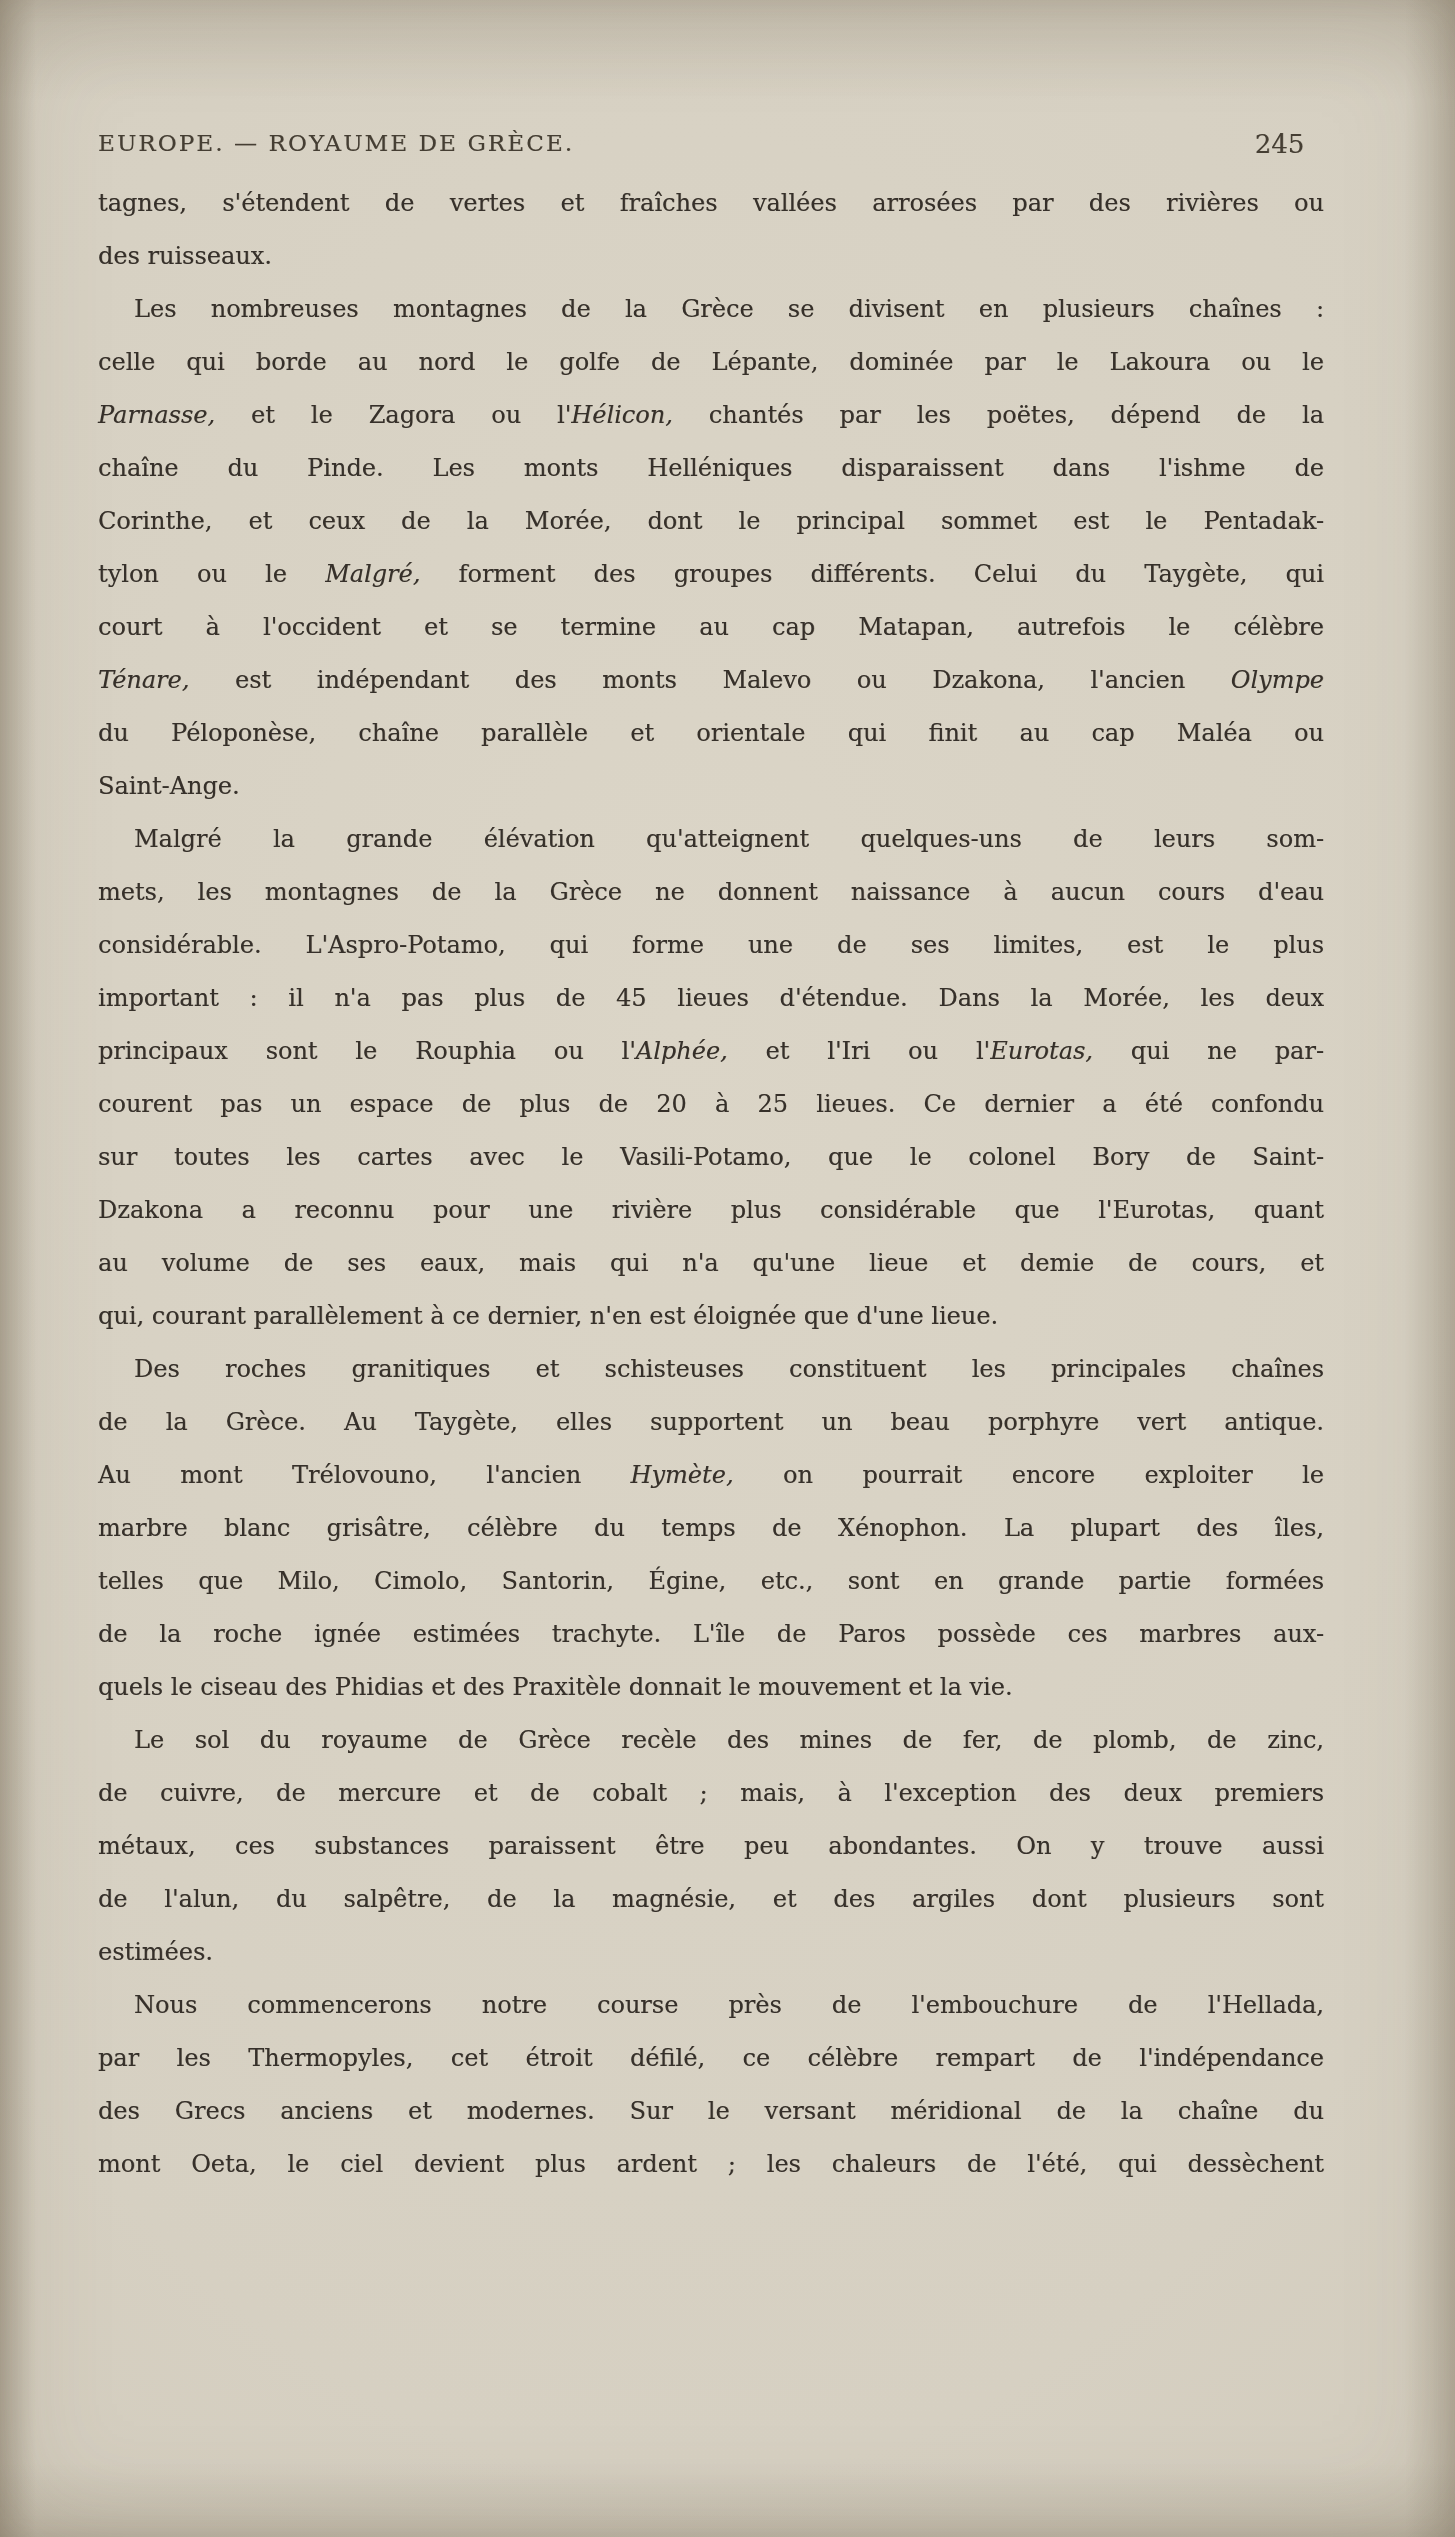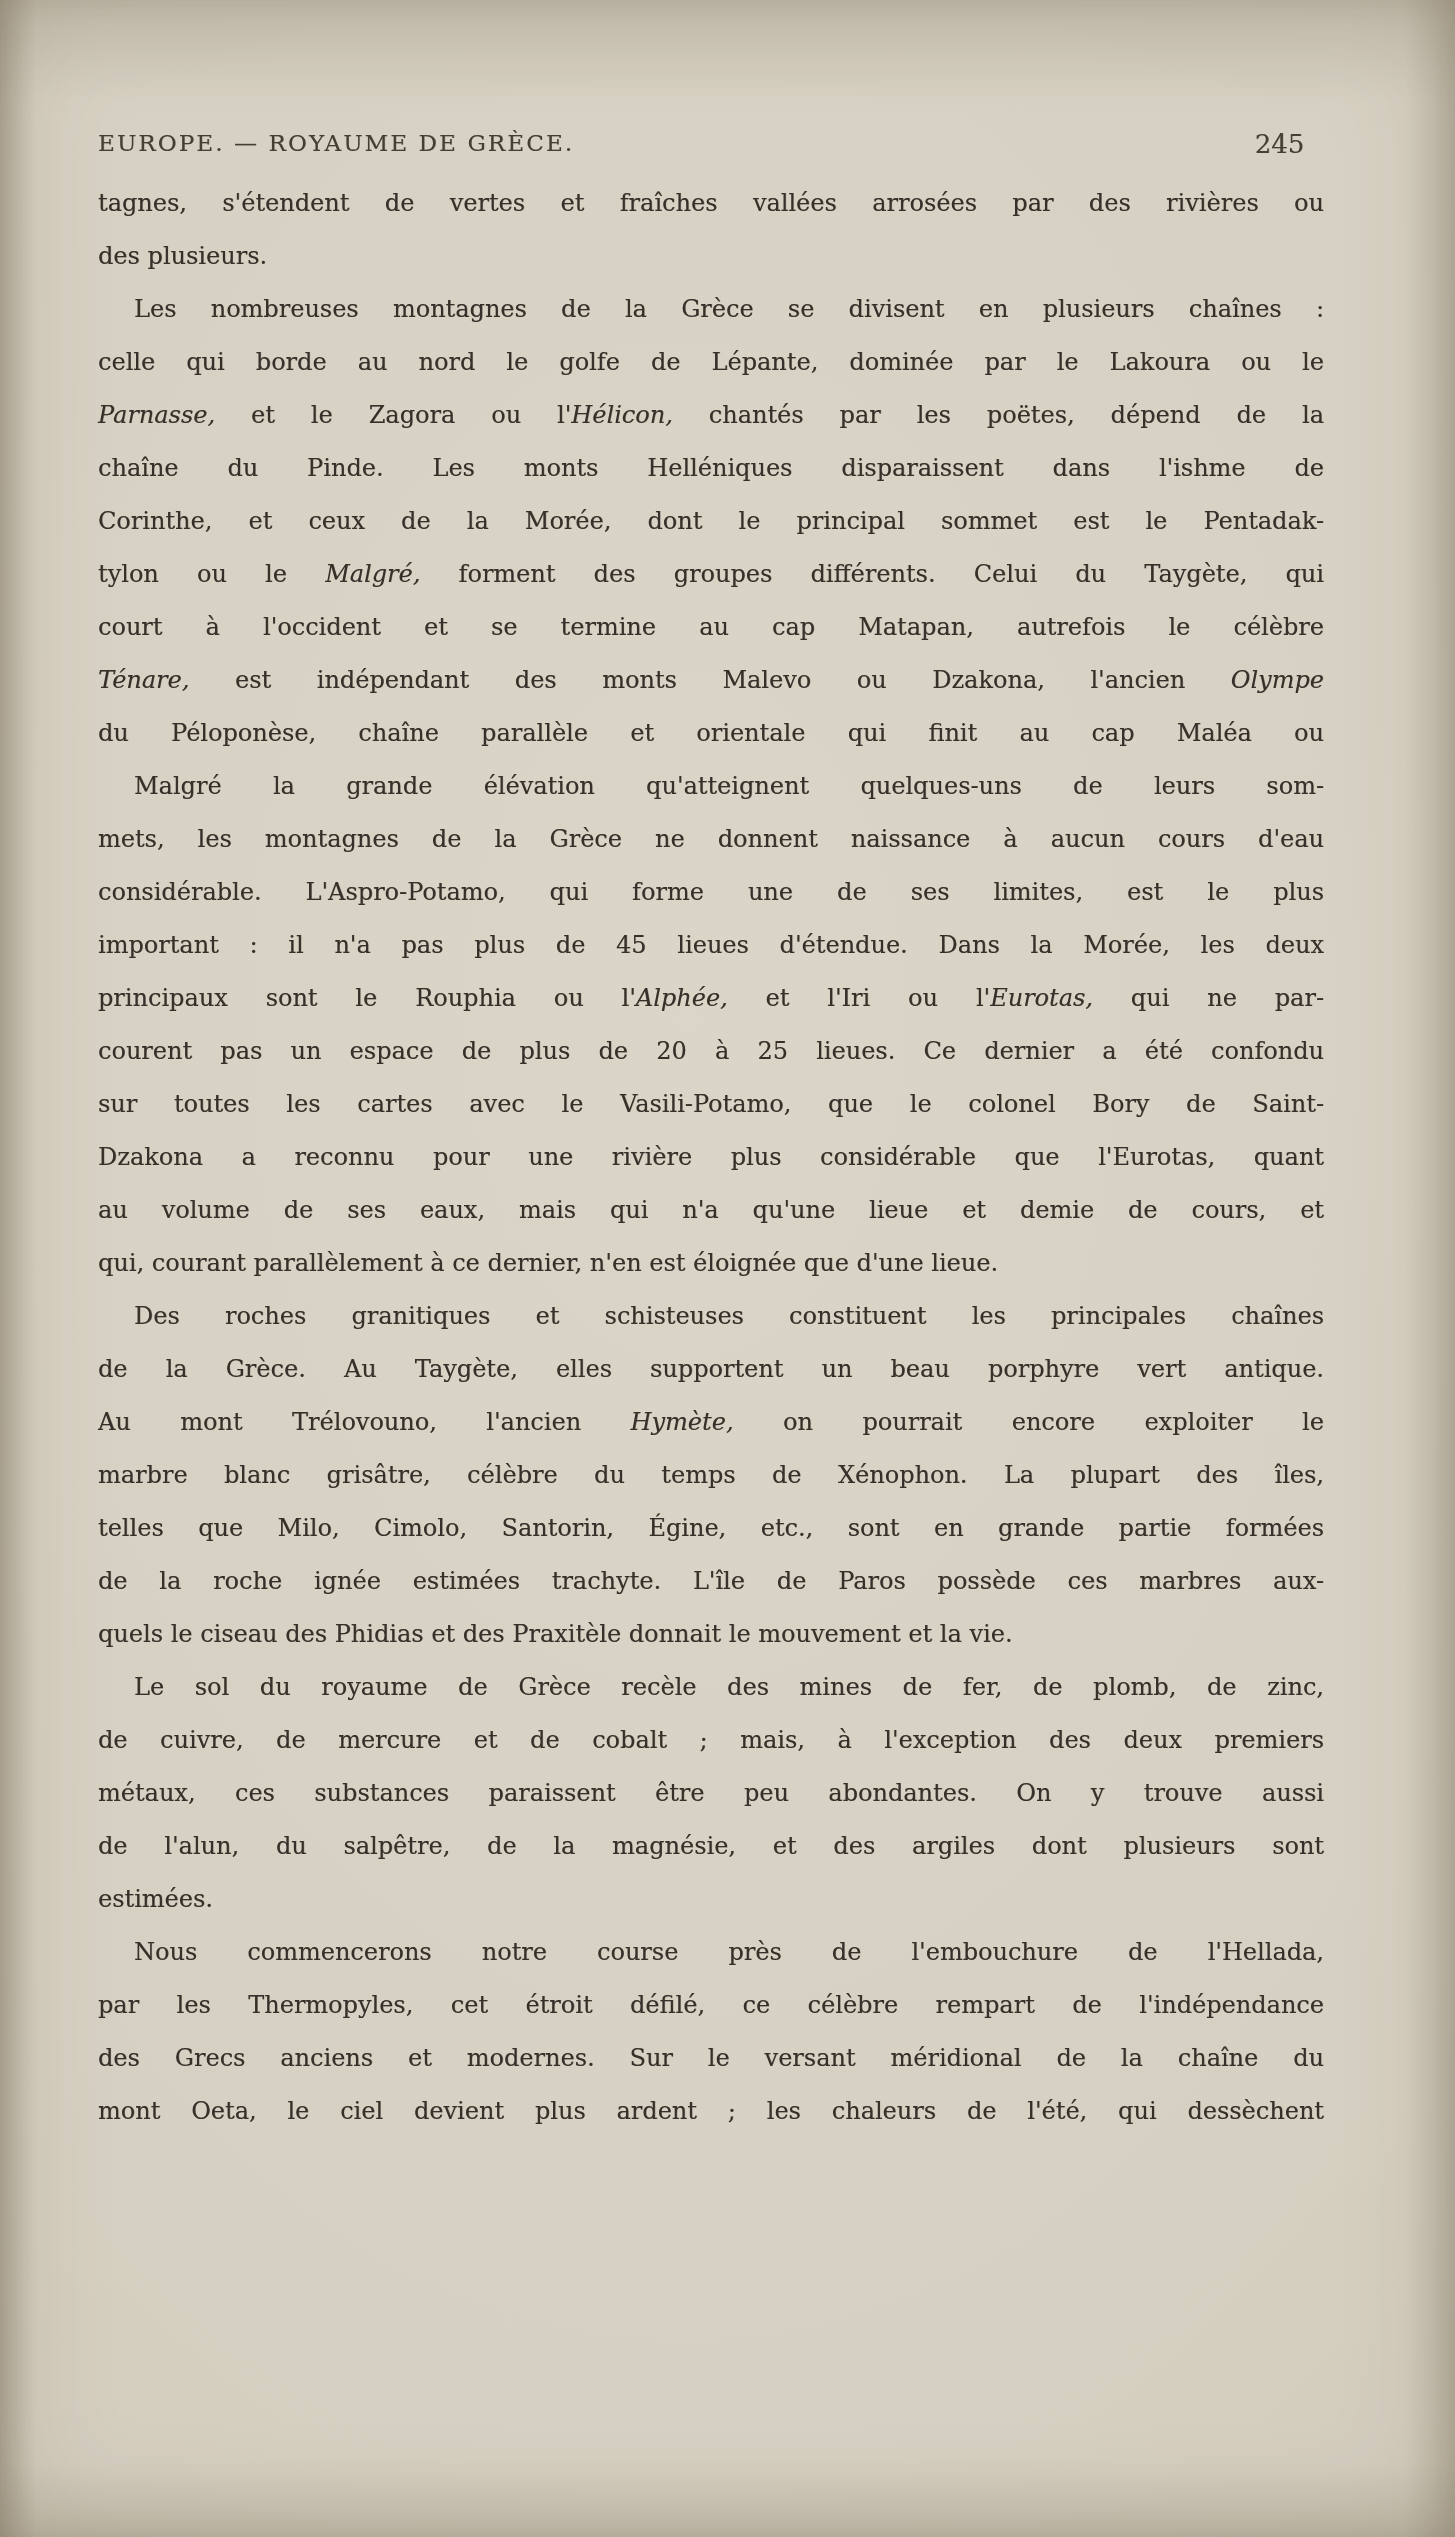--- a/index.html
+++ b/index.html
@@ -75,30 +75,31 @@
 </head>
 <body>
 
 <div class="page">
   <div class="running-head">
     <div class="running-title">EUROPE. — ROYAUME DE GRÈCE.</div>
     <div class="page-number">245</div>
   </div>
   <main class="text-block">
       <div class="line"><span>tagnes, s'étendent de vertes et fraîches vallées arrosées par des rivières ou</span></div>
-      <div class="line endline"><span>des plusieurs.</span></div>
+      <div class="line endline"><span>des ruisseaux.</span></div>
       <div class="line indent"><span>Les nombreuses montagnes de la Grèce se divisent en plusieurs chaînes :</span></div>
       <div class="line"><span>celle qui borde au nord le golfe de Lépante, dominée par le Lakoura ou le</span></div>
       <div class="line"><i>Parnasse,</i><span> et le Zagora ou l'</span><i>Hélicon,</i><span> chantés par les poëtes, dépend de la</span></div>
       <div class="line"><span>chaîne du Pinde. Les monts Helléniques disparaissent dans l'ishme de</span></div>
       <div class="line"><span>Corinthe, et ceux de la Morée, dont le principal sommet est le Pentadak-</span></div>
       <div class="line"><span>tylon ou le </span><i>Malgré,</i><span> forment des groupes différents. Celui du Taygète, qui</span></div>
       <div class="line"><span>court à l'occident et se termine au cap Matapan, autrefois le célèbre</span></div>
       <div class="line"><i>Ténare,</i><span> est indépendant des monts Malevo ou Dzakona, l'ancien </span><i>Olympe</i></div>
       <div class="line"><span>du Péloponèse, chaîne parallèle et orientale qui finit au cap Maléa ou</span></div>
+      <div class="line endline"><span>Saint-Ange.</span></div>
       <div class="line indent"><span>Malgré la grande élévation qu'atteignent quelques-uns de leurs som-</span></div>
       <div class="line"><span>mets, les montagnes de la Grèce ne donnent naissance à aucun cours d'eau</span></div>
       <div class="line"><span>considérable. L'Aspro-Potamo, qui forme une de ses limites, est le plus</span></div>
       <div class="line"><span>important : il n'a pas plus de 45 lieues d'étendue. Dans la Morée, les deux</span></div>
       <div class="line"><span>principaux sont le Rouphia ou l'</span><i>Alphée,</i><span> et l'Iri ou l'</span><i>Eurotas,</i><span> qui ne par-</span></div>
       <div class="line"><span>courent pas un espace de plus de 20 à 25 lieues. Ce dernier a été confondu</span></div>
       <div class="line"><span>sur toutes les cartes avec le Vasili-Potamo, que le colonel Bory de Saint-</span></div>
       <div class="line"><span>Dzakona a reconnu pour une rivière plus considérable que l'Eurotas, quant</span></div>
       <div class="line"><span>au volume de ses eaux, mais qui n'a qu'une lieue et demie de cours, et</span></div>
       <div class="line endline"><span>qui, courant parallèlement à ce dernier, n'en est éloignée que d'une lieue.</span></div>

